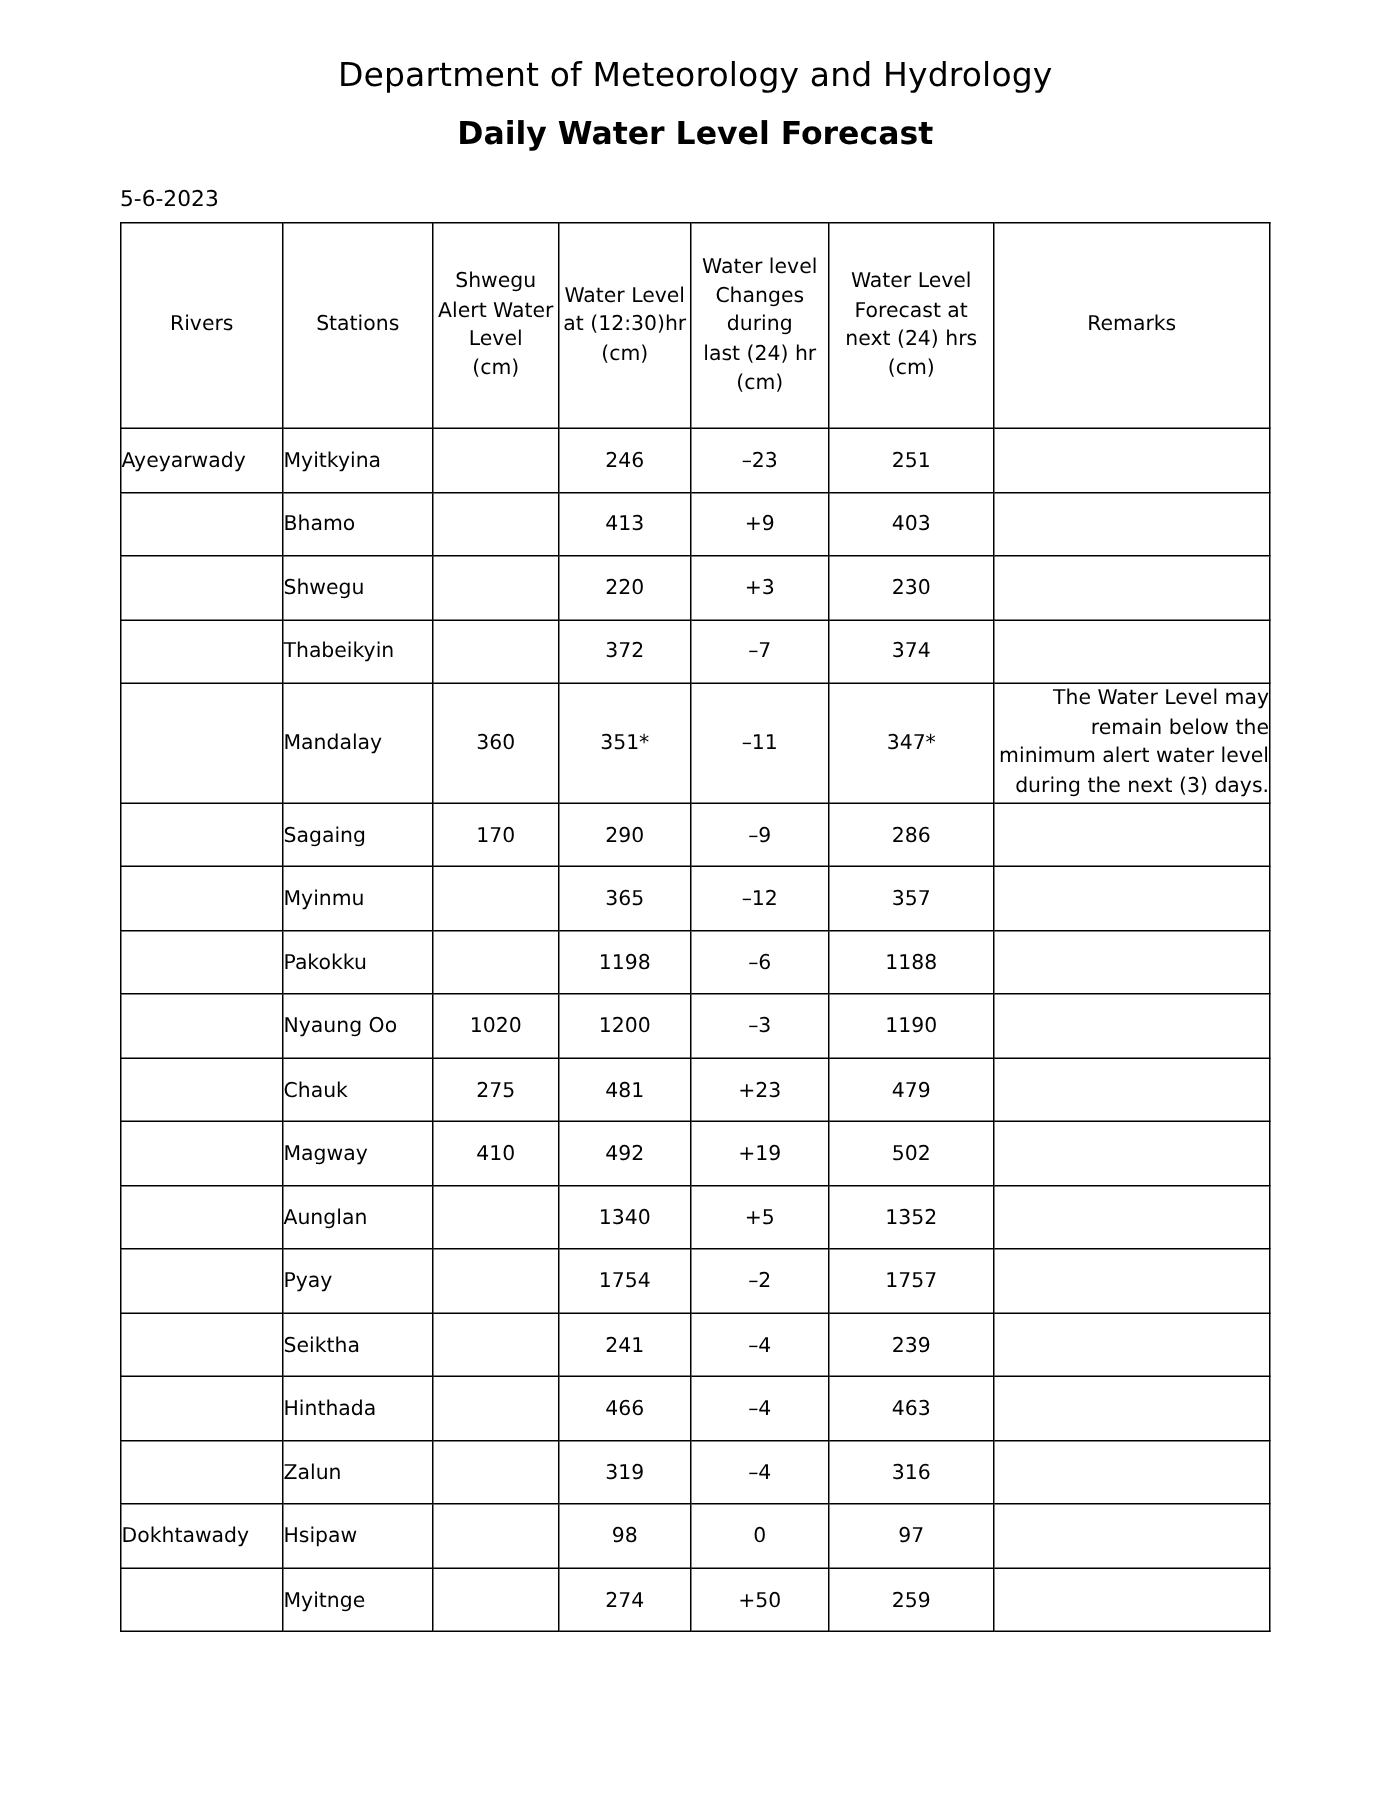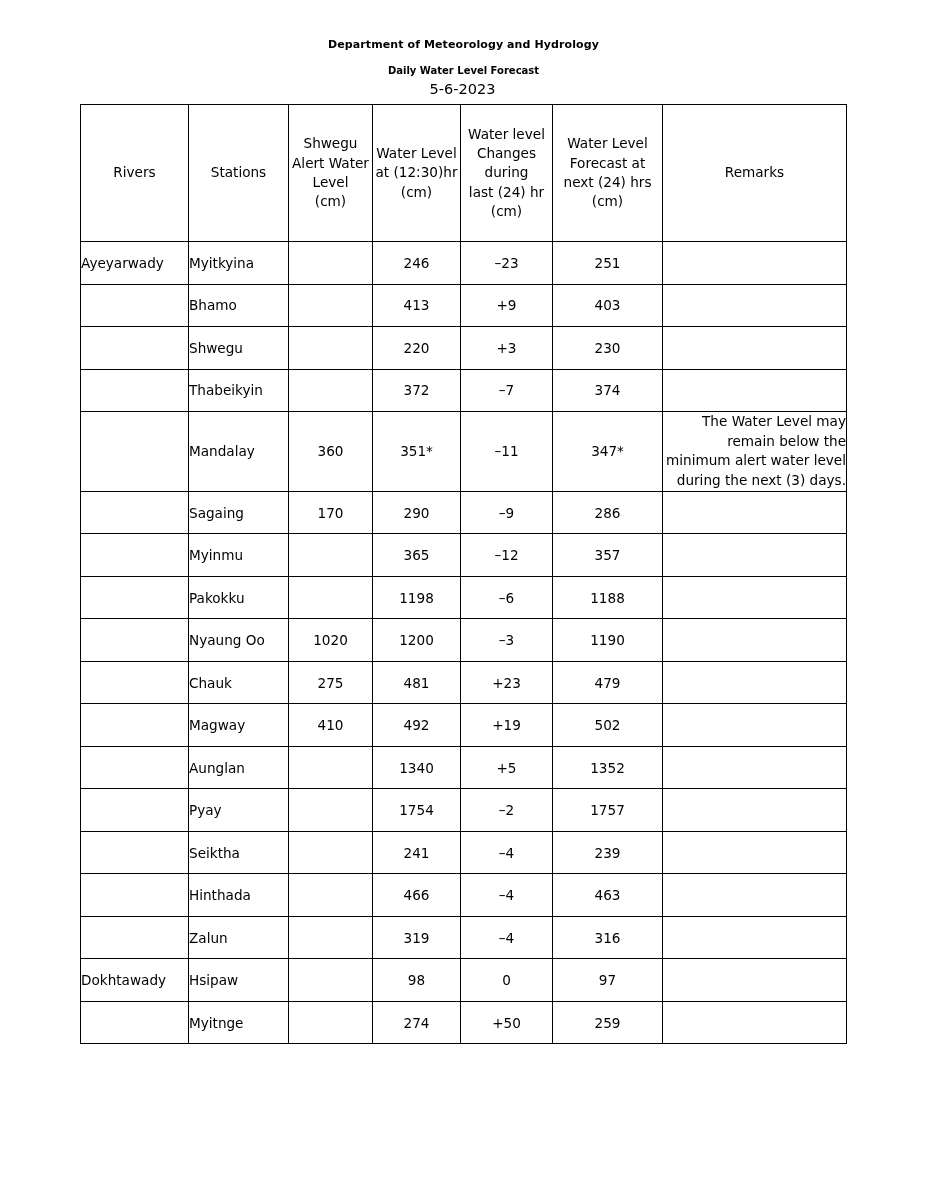--- a/index.html
+++ b/index.html
@@ -19,34 +19,34 @@
     width: 927px;
     height: 1200px;
     box-sizing: border-box;
     padding: 30px 80px 0 80px;
     position: relative;
   }
   .title-block {
     text-align: center;
   }
   .doc-title {
-    font-size: 11px;
-    font-weight: bold;
+    font-size: 22px;
+    font-weight: normal;
     letter-spacing: 0.1px;
     margin-top: 8px;
   }
   .doc-subtitle {
-    font-size: 10px;
+    font-size: 21px;
     font-weight: bold;
     margin-top: 14px;
   }
   .date-line {
-    text-align: center;
+    text-align: left;
     font-size: 14.5px;
-    margin-top: 5px;
+    margin-top: 24px;
     margin-bottom: 7px;
     padding-right: 2px;
   }
   table.wl {
     border-collapse: collapse;
     width: 766px;
     table-layout: fixed;
     margin: 0;
   }
   table.wl th, table.wl td {

